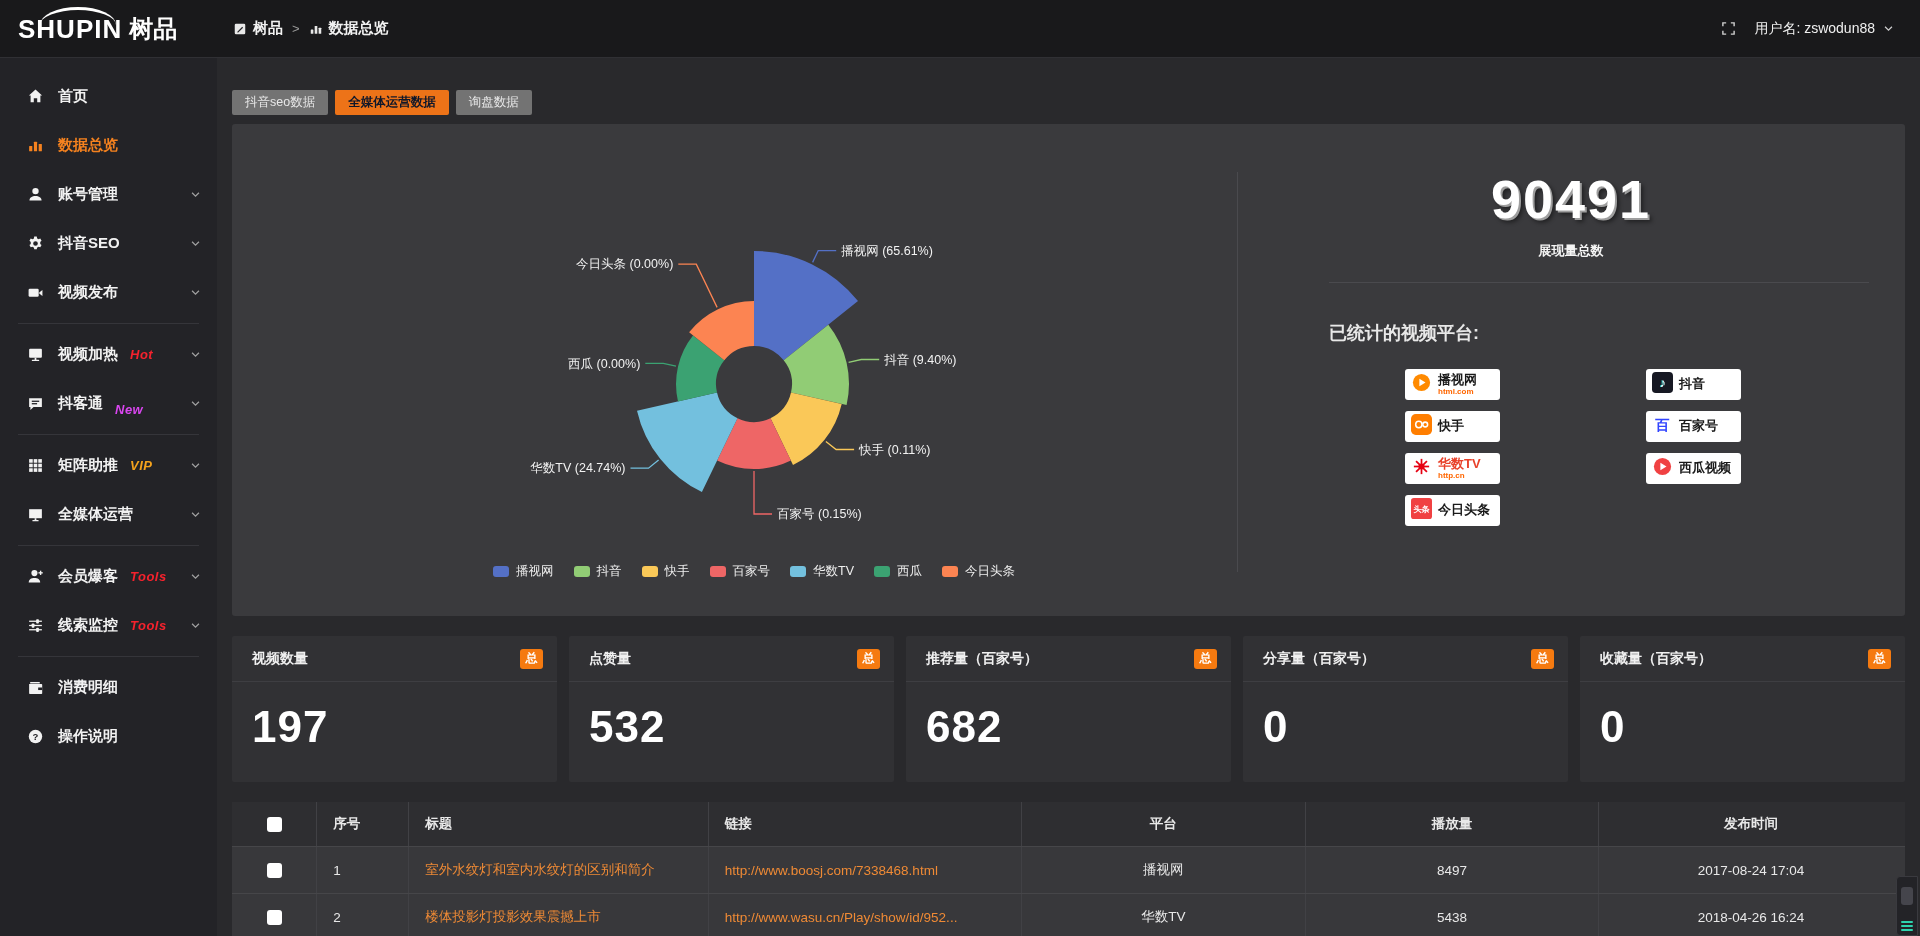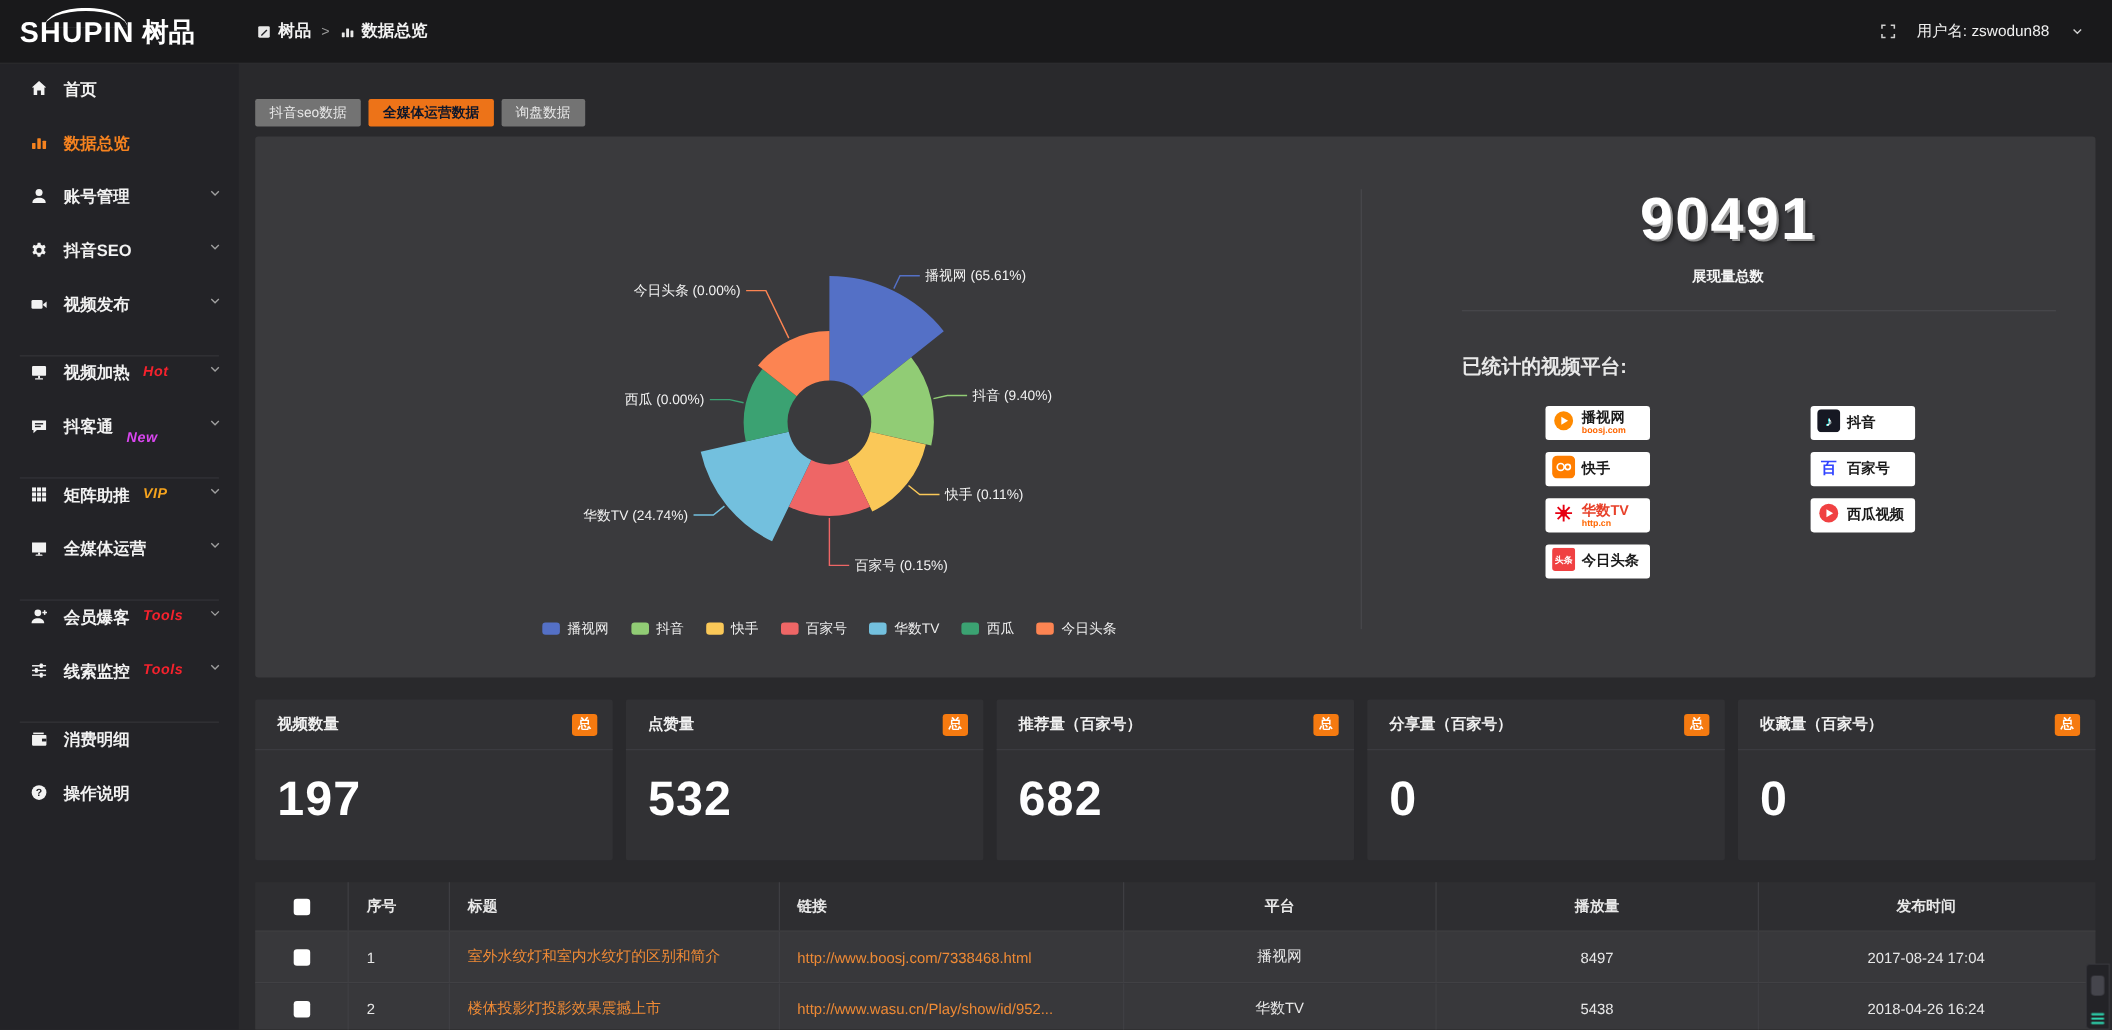--- a/index.html
+++ b/index.html
@@ -7,24 +7,24 @@
 body{background:#29292c;font-family:"Liberation Sans","DejaVu Sans",sans-serif;color:#e8e8e8}
 .topbar{height:58px;background:#19191b;display:flex;align-items:center;border-bottom:1px solid #303034}
 .logo{width:217px;flex-shrink:0;display:flex;align-items:center;padding-left:18px;gap:7px}
 .logo-en{font-size:26px;font-weight:800;letter-spacing:1px;color:#fff;position:relative;line-height:1}
 .logo-arc{position:absolute;left:22px;top:-9px;width:76px;height:18px;border-top:3px solid #fff;border-radius:50% 50% 0 0/100% 100% 0 0}
 .logo-cn{font-size:24px;font-weight:800;color:#fff}
 .breadcrumb{display:flex;align-items:center;gap:9px;margin-left:16px;font-size:15px;font-weight:700;color:#f2f2f2}
 .crumb-sep{color:#9a9a9a;font-size:13px;font-weight:400}
 .crumb-item{display:flex;align-items:center;gap:6px;cursor:pointer}
 .topbar-right{margin-left:auto;display:flex;align-items:center;gap:18px;padding-right:26px;font-size:14px;color:#f0f0f0}
-.user-wrap{display:flex;align-items:center;gap:20px;cursor:pointer}
+.user-wrap{display:flex;align-items:center;gap:8px;cursor:pointer}
 .layout{display:flex;height:878px}
 .sidebar{width:217px;background:#232327;padding-top:14px;flex-shrink:0}
-.side-item{height:49px;display:flex;padding:0 16px 0 27px;font-size:15px;font-weight:600;color:#f2f2f2;cursor:pointer}
+.side-item{height:49px;display:flex;align-items:center;padding:0 16px 0 27px;font-size:15px;font-weight:600;color:#f2f2f2;cursor:pointer}
 .side-item .icon{width:17px;height:17px;margin-right:14px;display:flex;align-items:center}
 .side-item.active{color:#f5821f}
 .side-tag{font-style:italic;font-weight:700;font-size:13px;margin-left:12px;letter-spacing:.5px}
 .side-chevron{margin-left:auto;display:flex}
 .side-divider{height:1px;background:#35353a;margin:6px 18px}
 .main{flex:1;padding:32px 15px 0}
 .tabs{display:flex;gap:7px}
 .tab{height:25px;padding:0 13px;display:flex;align-items:center;background:#737373;color:#e8e8e8;font-size:12.5px;border-radius:2px;cursor:pointer}
 .tab.active{background:#ed7318;color:#0f172a;font-weight:700}
 .chart-panel{margin-top:9px;height:492px;background:#3a3a3d;border-radius:3px;position:relative}
@@ -363,21 +363,21 @@
         <div class="platforms-label">已统计的视频平台:</div>
         <div class="badges" id="badges">
             <div class="badge-col">
               <div class="badge">
                 <span><svg width="21" height="21" viewBox="0 0 22 22">
                     <circle cx="11" cy="11" r="9" fill="#ff8a00"></circle>
                     <path d="M8.8 7.2l6.4 3.8-6.4 3.8z" fill="#fff"></path>
                   </svg></span>
                 <div class="badge-texts">
                   <div class="badge-name">播视网</div>
-                  <div class="badge-sub">boosj.com</div>
+                  <div class="badge-sub">html.com</div>
                 </div>
               </div>
               <div class="badge">
                 <span><svg width="21" height="21" viewBox="0 0 22 22">
                     <rect width="22" height="22" rx="5" fill="#ff7e00"></rect>
                     <circle cx="8.2" cy="11" r="3.3" fill="none" stroke="#fff" stroke-width="1.6"></circle>
                     <circle cx="14.9" cy="11" r="2.5" fill="none" stroke="#fff" stroke-width="1.6"></circle>
                   </svg></span>
                 <div class="badge-texts">
                   <div class="badge-name">快手</div>

